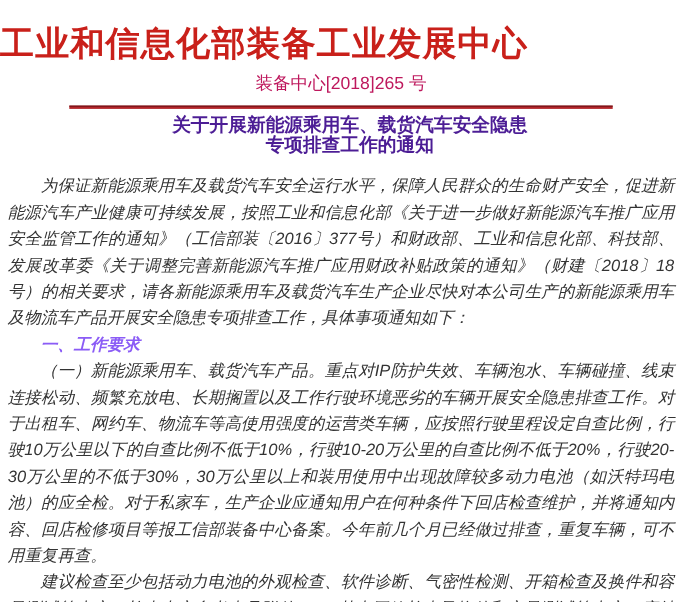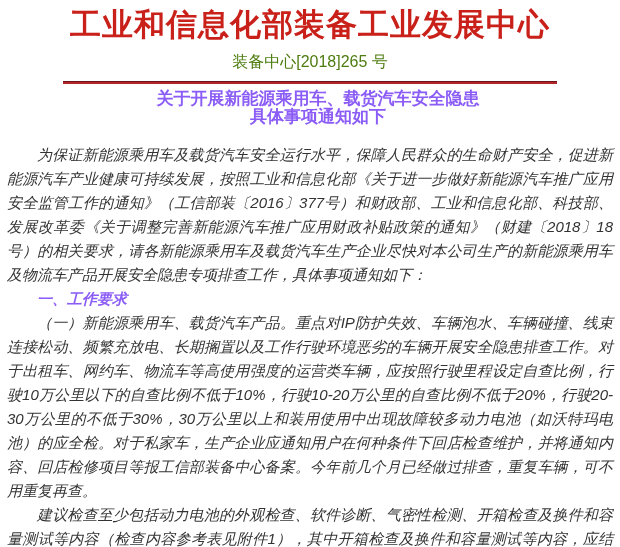--- a/index.html
+++ b/index.html
@@ -11,49 +11,48 @@
     font-family: "Liberation Sans", "DejaVu Sans", sans-serif;
     background: #ffffff;
   }
   .page {
     width: 620px;
     min-height: 547px;
     background: #ffffff;
     overflow: hidden;
   }
   .org-title {
-    margin-top: 5px;
-    text-align: center;
+    margin-top: 20px;
     font-size: 31px;
     line-height: 40px;
     font-weight: bold;
     letter-spacing: 1px;
     color: var(--title-red, #c9201a);
     white-space: nowrap;
   }
   .doc-number {
     margin-top: 8px;
     text-align: center;
     font-size: 16px;
     line-height: 18px;
-    color: #4d7c0f;
+    color: #be185d;
   }
   .header-divider {
     width: 494px;
     height: 3px;
     margin: 10px auto 6px auto;
     background: var(--rule-red, #b2252a);
     border-top: 1px solid #6d1216;
   }
   .subject-title {
     text-align: center;
     font-size: 17px;
     line-height: 18px;
     font-weight: bold;
-    color: #8b5cf6;
+    color: #4c1d95;
     margin-top: 2px;
     padding-left: 16px;
   }
   .body-text {
     padding: 17px 7px 6px 7px;
     font-size: 15px;
     line-height: 24px;
     color: var(--body-text, #333333);
     text-align: justify;
     word-break: break-all;
@@ -79,21 +78,21 @@
 <div class="page">
 
   <div class="org-title">工业和信息化部装备工业发展中心</div>
 
   <div class="doc-number">装备中心[2018]265 号</div>
 
   <div class="header-divider"></div>
 
   <div class="subject-title">
     <div>关于开展新能源乘用车、载货汽车安全隐患</div>
-    <div>具体事项通知如下</div>
+    <div>专项排查工作的通知</div>
   </div>
 
   <div class="body-text">
 
     <p class="para">为保证新能源乘用车及载货汽车安全运行水平，保障人民群众的生命财产安全，促进新能源汽车产业健康可持续发展，按照工业和信息化部《关于进一步做好新能源汽车推广应用安全监管工作的通知》（工信部装〔2016〕377号）和财政部、工业和信息化部、科技部、发展改革委《关于调整完善新能源汽车推广应用财政补贴政策的通知》（财建〔2018〕18号）的相关要求，请各新能源乘用车及载货汽车生产企业尽快对本公司生产的新能源乘用车及物流车产品开展安全隐患专项排查工作，具体事项通知如下：</p>
 
     <p class="para heading-para">一、工作要求</p>
 
     <p class="para">（一）新能源乘用车、载货汽车产品。重点对IP防护失效、车辆泡水、车辆碰撞、线束连接松动、频繁充放电、长期搁置以及工作行驶环境恶劣的车辆开展安全隐患排查工作。对于出租车、网约车、物流车等高使用强度的运营类车辆，应按照行驶里程设定自查比例，行驶10万公里以下的自查比例不低于10%，行驶10-20万公里的自查比例不低于20%，行驶20-30万公里的不低于30%，30万公里以上和装用使用中出现故障较多动力电池（如沃特玛电池）的应全检。对于私家车，生产企业应通知用户在何种条件下回店检查维护，并将通知内容、回店检修项目等报工信部装备中心备案。今年前几个月已经做过排查，重复车辆，可不用重复再查。</p>
 

